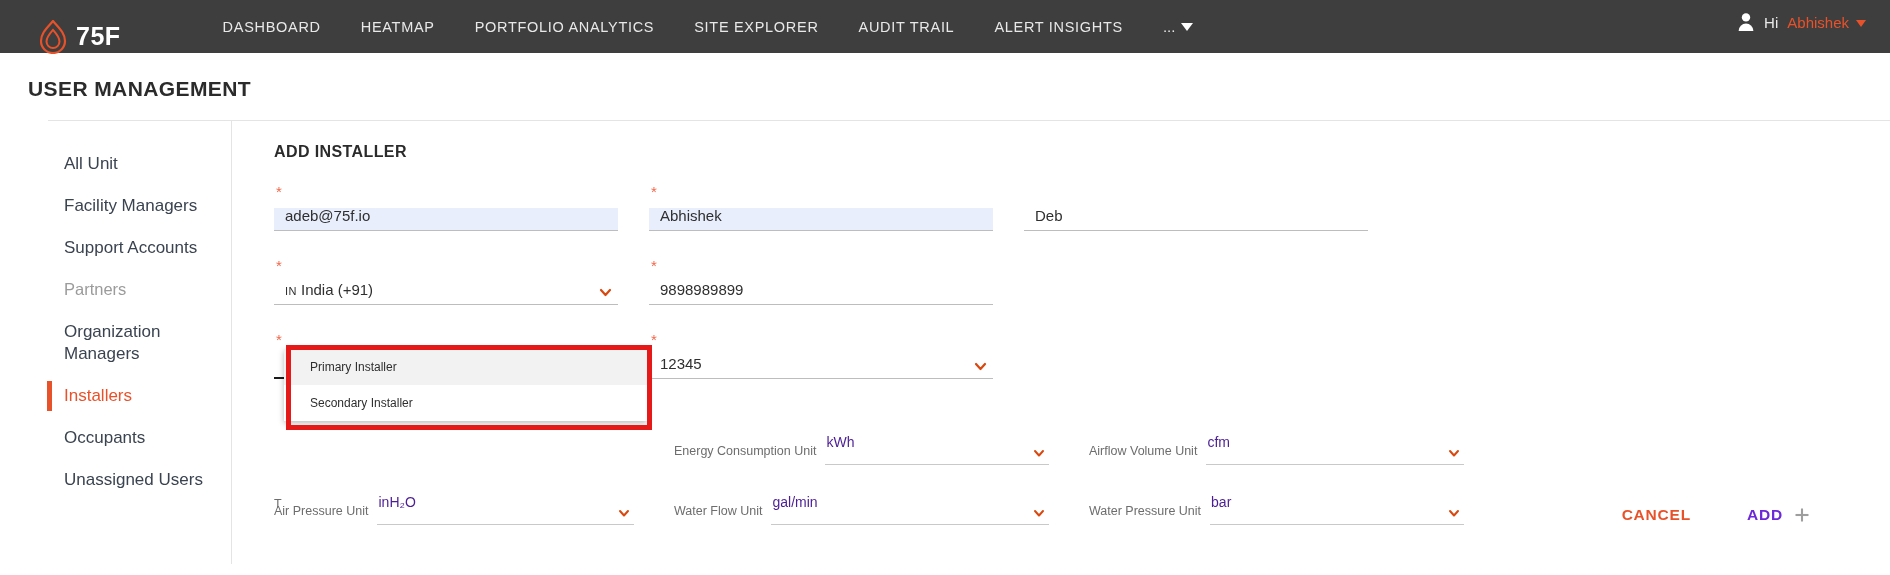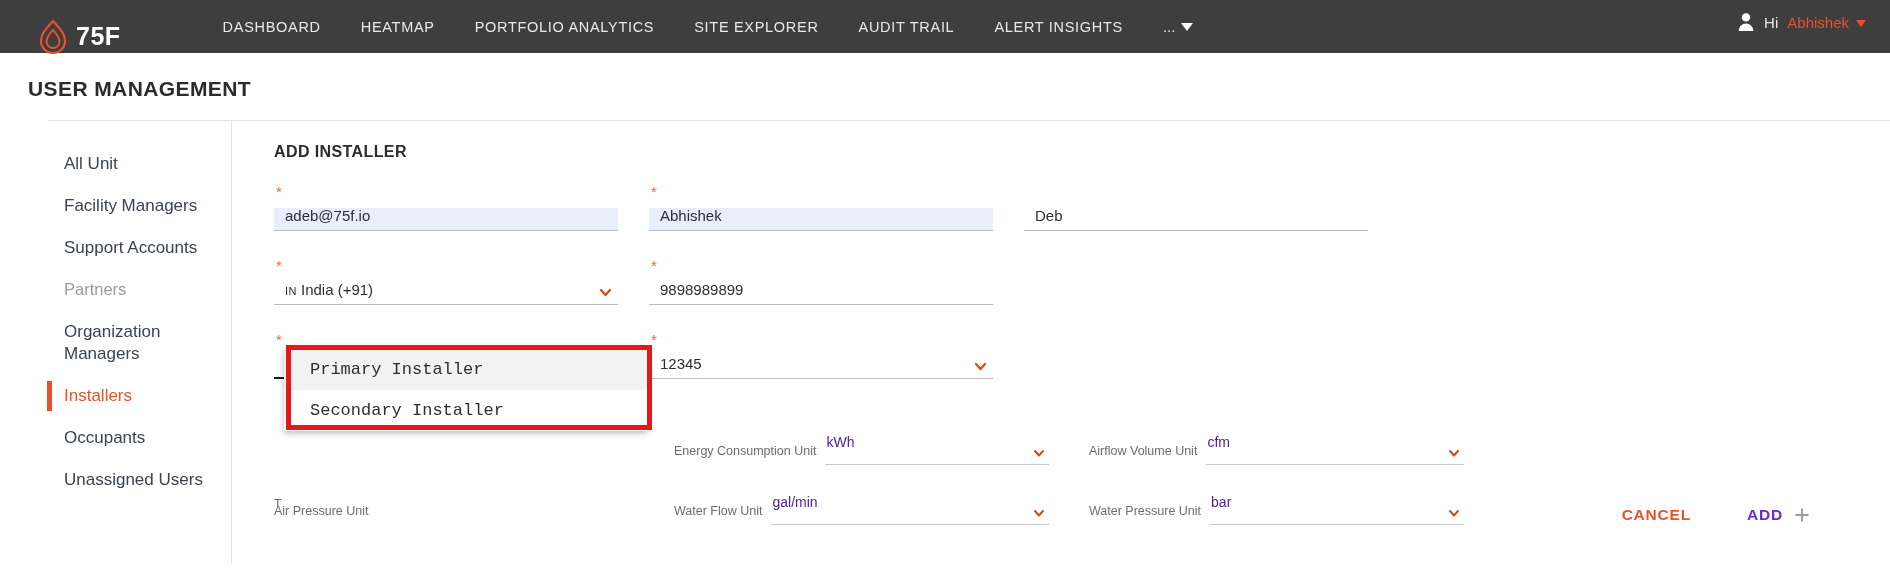--- a/index.html
+++ b/index.html
@@ -143,22 +143,22 @@
   
   #role-menu {
     position:absolute;
     left: 284px; top: 349px;
     width: 363px;
     background:#ffffff;
     box-shadow: 0 2px 6px rgba(0,0,0,0.28);
     z-index: 20;
   }
   .role-opt {
-    font-size: 17px; color:#2f2f2f;
-    padding: 11px 0 11px 26px; cursor:pointer;font-family:Liberation Mono, monospace;
+    font-size: 12px; color:#2f2f2f;
+    padding: 11px 0 11px 26px; cursor:pointer;
   }
   .role-opt.hover { background:#f2f2f2; }
   #role-highlight {
     position:absolute;
     left: 286px; top: 345px;
     width: 366px; height: 85px;
     border: 5px solid #e61919;
     z-index: 25; pointer-events:none;
   }
 
@@ -371,20 +371,29 @@
             </span>
           </div>
         </div>
       </div>
 
       <div class="unit-row" style="margin-top:24px;">
 
         <div class="unit-cell u1">
           <div class="unit-field">
             <span class="unit-label">Air Pressure Unit</span>
+            <span class="unit-ctl">
+              <span class="unit-val">inH₂O</span>
+              <span class="unit-chev">
+                <svg viewBox="0 0 12 12">
+                    <polyline points="2,4 6,8.5 10,4" fill="none" stroke="#d9480f" stroke-width="2" stroke-linecap="round" stroke-linejoin="round"></polyline>
+                  </svg>
+              </span>
+              <span class="unit-line"></span>
+            </span>
           </div>
         </div>
 
         <div class="unit-cell">
           <div class="unit-field">
             <span class="unit-label">Water Flow Unit</span>
             <span class="unit-ctl">
               <span class="unit-val">gal/min</span>
               <span class="unit-chev">
                 <svg viewBox="0 0 12 12">

